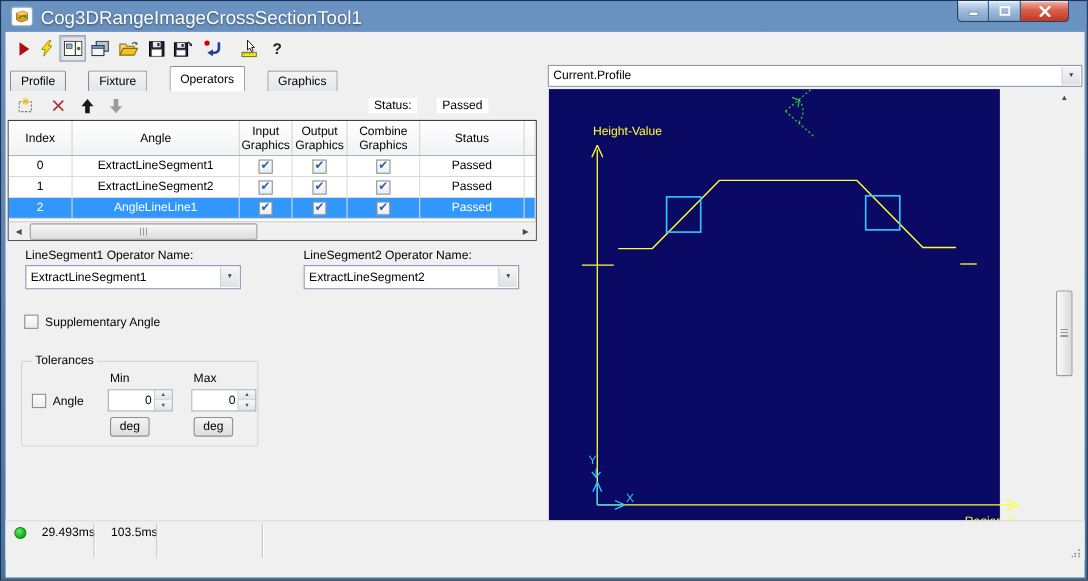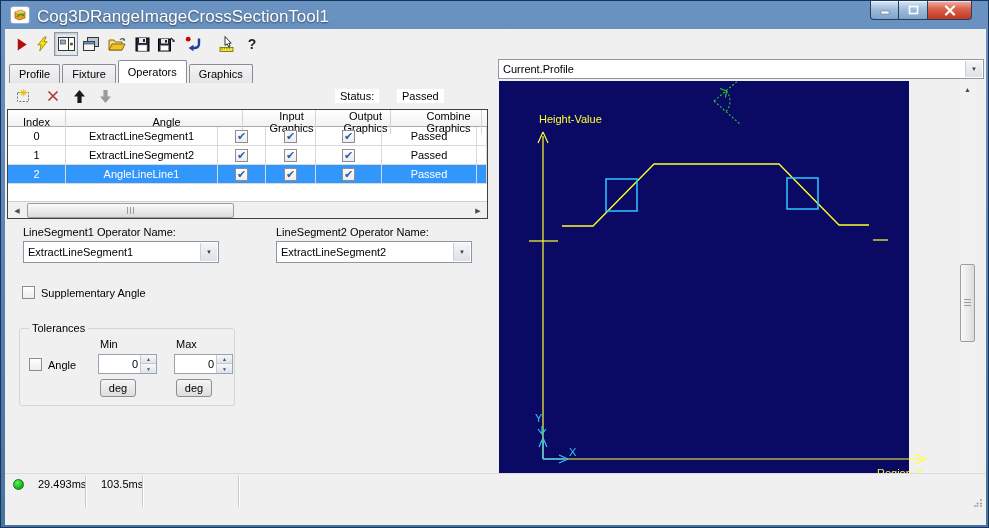--- a/index.html
+++ b/index.html
@@ -14,29 +14,29 @@
   .wbtn.min{width:29px;background:linear-gradient(#dce8f5,#9fbcda 45%,#7ea3c9);border-radius:0 0 0 4px;}
   .wbtn.max{width:28px;background:linear-gradient(#dce8f5,#9fbcda 45%,#7ea3c9);border-left:none;border-right:none;}
   .wbtn.close{width:45px;background:linear-gradient(#f3b2a5,#d9614a 45%,#c03722);border-radius:0 0 4px 0;}
   
   .client{position:absolute;left:4px;top:28px;width:981px;height:496px;background:#f0f0f0;}
   
   .toolbar{position:absolute;left:0;top:0;right:0;height:30px;}
   .tbtn{position:absolute;top:6px;width:18px;height:18px;display:flex;align-items:center;justify-content:center;}
   .tbtn.pressed{top:3px;width:24px;height:24px;border:1px solid #8a98a8;background:#e4e9ef;box-shadow:inset 1px 1px 2px rgba(0,0,0,.18);}
   
-  .tabstrip{position:absolute;left:4px;top:32px;height:22px;display:flex;align-items:flex-end;}
+  .tabstrip{position:absolute;left:4px;top:32px;height:22px;display:flex;align-items:flex-end;gap:18px;}
   .tab{height:19px;padding:3px 9px 0;font-size:11px;border:1px solid #898c95;border-bottom:none;border-radius:2px 2px 0 0;background:linear-gradient(#f4f4f4,#e4e5e8);margin-right:2px;white-space:nowrap;}
   .tab.active{height:23px;padding-top:5px;background:#fff;position:relative;z-index:2;}
   
   .obtn{position:absolute;top:58px;width:18px;height:18px;display:flex;align-items:center;justify-content:center;}
   .statlbl{position:absolute;top:60px;font-size:11px;background:#fff;padding:1px 5px;}
   
   .grid{position:absolute;left:2px;top:80px;width:481px;height:110px;border:1px solid #404040;background:#fff;}
-  .ghead{display:grid;grid-template-columns:58px 152px 48px 50px 66px 95px 1fr;height:17px;background:linear-gradient(#ffffff,#f1f2f4);border-bottom:1px solid #ababab;gap:25px;}
+  .ghead{display:grid;grid-template-columns:58px 152px 48px 50px 66px 95px 1fr;height:32px;background:linear-gradient(#ffffff,#f1f2f4);border-bottom:1px solid #ababab;}
   .gh{border-right:1px solid #d4d4d4;display:flex;align-items:center;justify-content:center;text-align:center;font-size:11px;line-height:12px;padding:0 2px;}
   .grow{display:grid;grid-template-columns:58px 152px 48px 50px 66px 95px 1fr;height:19px;border-bottom:1px solid #d9d9d9;background:#fff;}
   .grow.sel{background:#3297fd;color:#fff;}
   .gc{border-right:1px solid #d9d9d9;display:flex;align-items:center;justify-content:center;font-size:11px;overflow:hidden;white-space:nowrap;}
   .cb{display:inline-block;width:13px;height:13px;border:1px solid #8e8e8e;background:linear-gradient(#fefefe,#ececec);font-size:11px;line-height:11px;color:#2b62ad;text-align:center;}
   .gscroll{position:absolute;left:0;right:0;bottom:0;height:17px;background:#f0f0f0;border-top:1px solid #cfcfcf;}
   .sarrow{position:absolute;top:1px;width:16px;height:15px;display:flex;align-items:center;justify-content:center;font-size:7px;color:#4a4a4a;}
   .sthumb{position:absolute;top:1px;height:15px;background:linear-gradient(#f9f9f9,#dcdcdc);border:1px solid #9e9e9e;border-radius:2px;display:flex;align-items:center;justify-content:center;}
   .grip-v{width:8px;height:7px;background:repeating-linear-gradient(90deg,#9a9a9a 0 1px,transparent 1px 3px);}
   .grip-h{width:7px;height:8px;background:repeating-linear-gradient(#9a9a9a 0 1px,transparent 1px 3px);}

